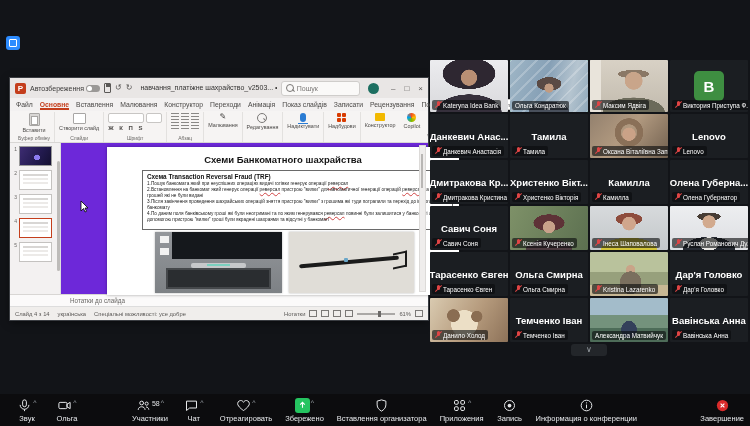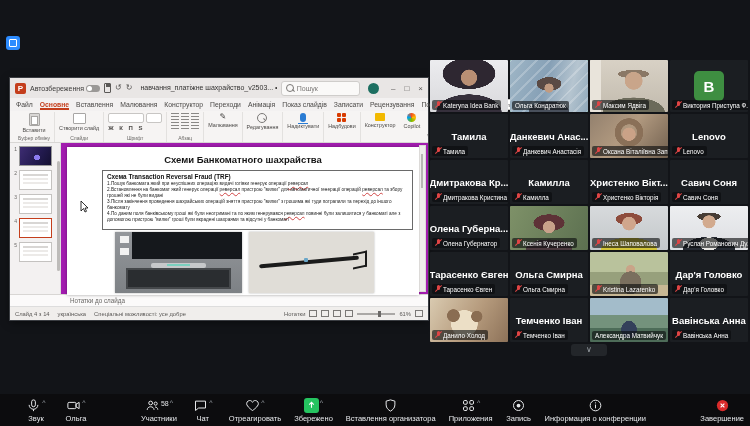--- a/index.html
+++ b/index.html
@@ -58,21 +58,21 @@
   .pbar{width:8px;height:7px;background:repeating-linear-gradient(#8a8886 0 1px,transparent 1px 3px);}
   .pen{font-size:8px;color:#4a4846;line-height:1;}
   .micblue{width:6px;height:9px;background:#2b7cd3;border-radius:3px;position:relative;}
   .micblue::after{content:"";position:absolute;left:-2px;bottom:-2px;width:10px;height:2px;border-bottom:1px solid #2b7cd3;}
   .addins{display:grid;grid-template-columns:4px 4px;gap:1px;}
   .addins span{width:4px;height:4px;background:#d83b01;border-radius:1px;}
   .designer{width:10px;height:8px;background:#f2b900;border-radius:1px;}
   .copilot{width:9px;height:9px;border-radius:50%;background:conic-gradient(#f25022,#ffb900,#7fba00,#00a4ef,#f25022);}
   .rib-collapse{margin-left:auto;align-self:flex-end;color:#8a8886;font-size:7px;padding:0 2px 2px 2px;}
 
-  .ppt-body{flex:1;display:flex;min-height:0;background:#a21caf;}
+  .ppt-body{flex:1;display:flex;min-height:0;background:#6d28d9;gap:40px;}
   .thumbs{width:46px;background:#f3f1f1;border-right:1px solid #ddd;padding:3px 2px 0 2px;display:flex;
           flex-direction:column;gap:4px;position:relative;flex:none;}
   .thumb{display:flex;gap:2px;align-items:flex-start;}
   .tnum{font-size:5px;color:#6a6866;width:5px;text-align:right;flex:none;}
   .tbox{width:31px;height:18px;border:1px solid #c4c2c0;background:#fff;flex:none;position:relative;overflow:hidden;}
   .tbox.sel{border:1.5px solid #c43e1c;}
   .tbox.purple{background:radial-gradient(circle at 55% 58%,#8b7bf0 0 14%,transparent 15%),
                linear-gradient(120deg,#3d2c72,#221a4e 60%,#141031);border-color:#999;}
   .tline::before{content:"";position:absolute;left:3px;top:3px;right:3px;height:2px;background:#d8d6d4;}
   .tline::after{content:"";position:absolute;left:3px;top:7px;right:3px;bottom:3px;
@@ -168,21 +168,21 @@
     radial-gradient(circle at 44% 58%,#ecdfc6 0 26%,transparent 27%),
     linear-gradient(120deg,#d9cab0,#b59a7c 55%,#8d7259);}
   .v-oleksandra{background:radial-gradient(ellipse 10% 20% at 50% 72%,#33405a 0 99%,transparent 100%),
     linear-gradient(#a3bcca 0 38%,#74927c 38% 68%,#4d6c58 68%);}
 
   .collapse-btn{position:absolute;left:571px;top:344px;width:36px;height:12px;background:#23262a;border-radius:3px;
                 color:#9aa0a6;font-size:8px;display:flex;align-items:center;justify-content:center;line-height:1;}
 
   
   .toolbar{position:absolute;left:0;right:0;bottom:0;height:32px;background:#0c0c0e;display:flex;align-items:center;}
-  .tb-left{display:flex;gap:14px;padding-left:23px;}
+  .tb-left{display:flex;gap:14px;padding-left:14px;}
   .tb-center{display:flex;gap:13px;margin-left:52px;align-items:center;}
   .tb-right{margin-left:auto;padding-right:6px;}
   .titem{display:flex;flex-direction:column;align-items:center;gap:0px;min-width:26px;}
   .ticon-row{display:flex;align-items:flex-start;gap:1px;height:16px;}
   .ticon{width:15px;height:15px;}
   .tchev{color:#9aa0a6;font-size:7px;line-height:1;margin-top:1px;}
   .tbadge{color:#dfe1e3;font-size:7px;margin-top:2px;}
   .tlabel{color:#e8eaed;font-size:7.5px;white-space:nowrap;}
   .sharesq{width:15px;height:15px;background:#25c460;border-radius:3px;display:flex;align-items:center;justify-content:center;}
 </style>
@@ -434,34 +434,34 @@
       <div class="avatarwrap">
           <div class="avatar">В</div>
         </div>
       <div class="plabel">
           <span class="micoff"></span>
           <span>Виктория Приступа Ф...</span>
         </div>
     </div>
 
     <div class="tile">
+      <div class="bigname">Данкевич Анас...</div>
+      <div class="plabel">
+          <span class="micoff"></span>
+          <span>Данкевич Анастасія</span>
+        </div>
+    </div>
+    <div class="tile">
       <div class="bigname">Тамила</div>
       <div class="plabel">
           <span class="micoff"></span>
           <span>Тамила</span>
         </div>
     </div>
     <div class="tile">
-      <div class="bigname">Данкевич Анас...</div>
-      <div class="plabel">
-          <span class="micoff"></span>
-          <span>Данкевич Анастасія</span>
-        </div>
-    </div>
-    <div class="tile">
       <div class="vid v-oksana"></div>
       <div class="plabel">
           <span class="micoff"></span>
           <span>Оксана Віталіївна Зап...</span>
         </div>
     </div>
     <div class="tile">
       <div class="bigname">Lenovo</div>
       <div class="plabel">
           <span class="micoff"></span>
@@ -470,46 +470,46 @@
     </div>
 
     <div class="tile">
       <div class="bigname">Дмитракова Кр...</div>
       <div class="plabel">
           <span class="micoff"></span>
           <span>Дмитракова Кристина</span>
         </div>
     </div>
     <div class="tile">
+      <div class="bigname">Христенко Вікт...</div>
+      <div class="plabel">
+          <span class="micoff"></span>
+          <span>Христенко Вікторія</span>
+        </div>
+    </div>
+    <div class="tile">
       <div class="bigname">Камилла</div>
       <div class="plabel">
           <span class="micoff"></span>
           <span>Камилла</span>
         </div>
     </div>
     <div class="tile">
-      <div class="bigname">Христенко Вікт...</div>
-      <div class="plabel">
-          <span class="micoff"></span>
-          <span>Христенко Вікторія</span>
-        </div>
-    </div>
+      <div class="bigname">Олена Губерна...</div>
+      <div class="plabel">
+          <span class="micoff"></span>
+          <span>Олена Губернатор</span>
+        </div>
+    </div>
+
     <div class="tile">
       <div class="bigname">Савич Соня</div>
       <div class="plabel">
           <span class="micoff"></span>
           <span>Савич Соня</span>
-        </div>
-    </div>
-
-    <div class="tile">
-      <div class="bigname">Олена Губерна...</div>
-      <div class="plabel">
-          <span class="micoff"></span>
-          <span>Олена Губернатор</span>
         </div>
     </div>
     <div class="tile">
       <div class="vid v-ksenia"></div>
       <div class="plabel">
           <span class="micoff"></span>
           <span>Ксенія Кучеренко</span>
         </div>
     </div>
     <div class="tile">

